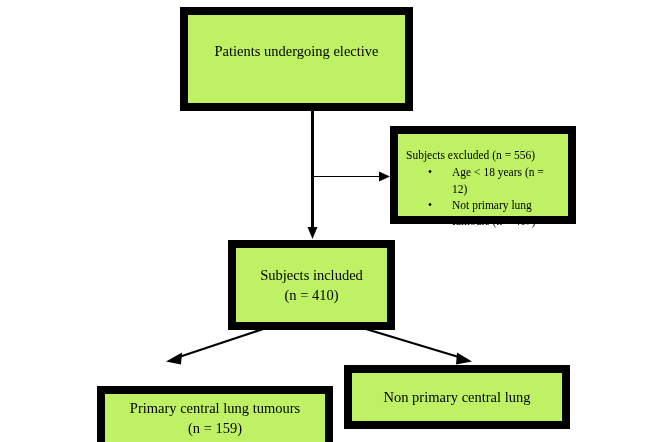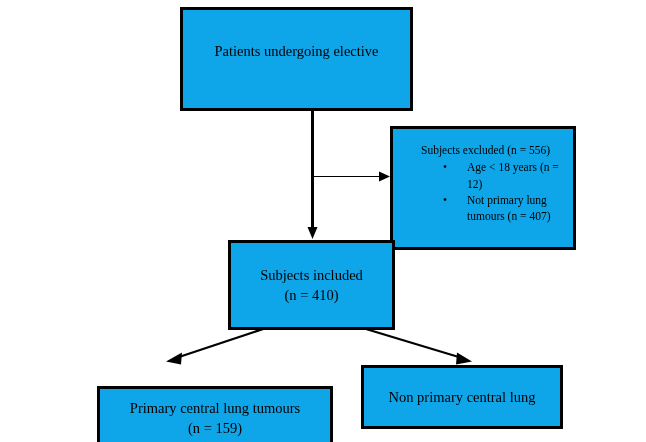--- a/index.html
+++ b/index.html
@@ -20,22 +20,22 @@
     position: absolute;
     left: 0;
     top: 0;
     width: 646px;
     height: 442px;
     pointer-events: none;
   }
   .node {
     position: absolute;
     box-sizing: border-box;
-    background: #0ea5e9;
-    border: 3px solid #000000;
+    background: #bef264;
+    border: 8px solid #000000;
     display: flex;
     align-items: center;
     justify-content: center;
     z-index: 2;
   }
   .node .body {
     width: 100%;
     padding: 0 6px;
     box-sizing: border-box;
   }
@@ -58,23 +58,22 @@
   }
   #node-source .body {
     margin-top: -16px;
   }
 
   
   #node-excluded {
     left: 390px;
     top: 126px;
     width: 186px;
-    height: 124px;
+    height: 98px;
     align-items: flex-start;
-    padding-left: 20px;
   }
   #node-excluded .body {
     padding: 13px 6px 0 8px;
     font-size: 11.5px;
     line-height: 1.42;
     text-align: left;
   }
   #node-excluded .heading {
     display: block;
     white-space: nowrap;
@@ -109,23 +108,23 @@
   }
 
   
   #node-primary {
     left: 97px;
     top: 386px;
     width: 236px;
     height: 64px;
   }
   #node-nonprimary {
-    left: 361px;
+    left: 344px;
     top: 365px;
-    width: 202px;
+    width: 226px;
     height: 64px;
   }
 </style>
 </head>
 <body>
 
 <div id="canvas">
 
   <svg id="connectors" viewBox="0 0 646 442" width="646" height="442">
 

